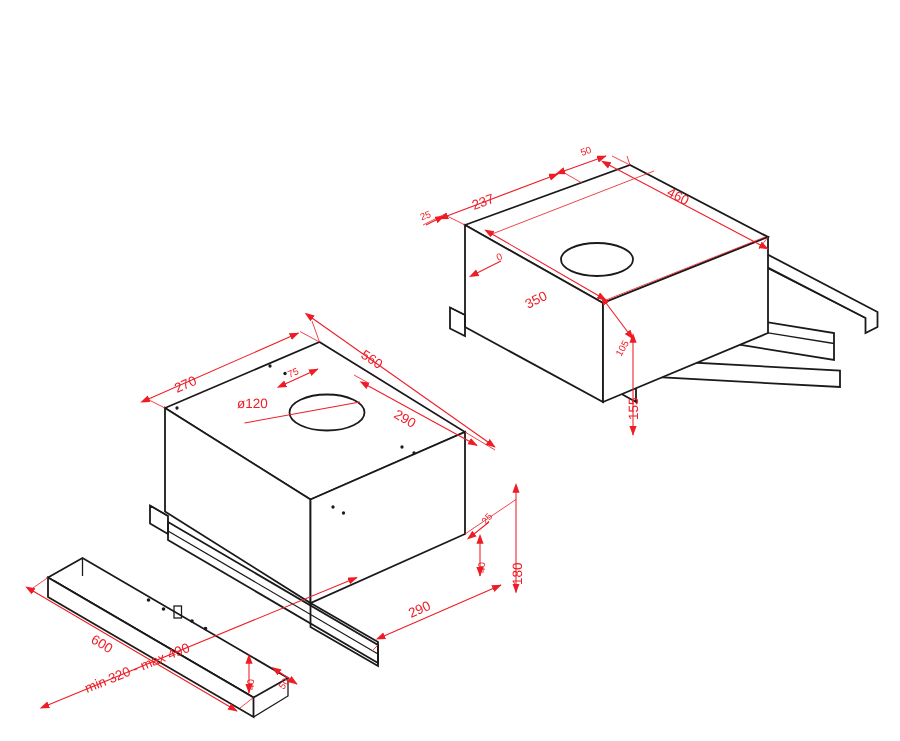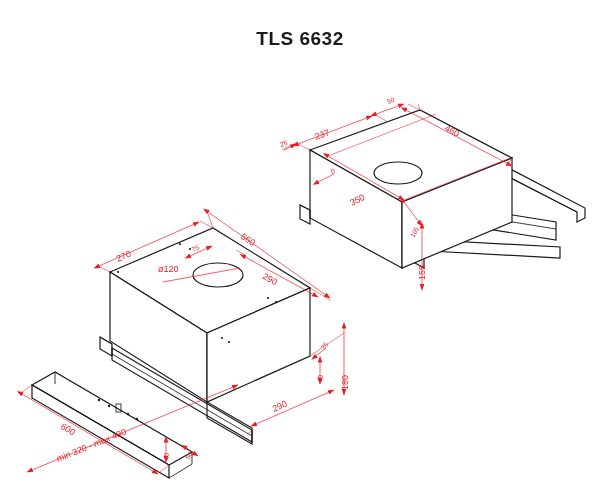--- a/index.html
+++ b/index.html
@@ -84,21 +84,20 @@
   .dot {
     fill: #1a1a1a;
     stroke: none;
   }
 </style>
 </head>
 <body>
 
 <div id="drawing-root">
 
-  <div id="page-title">TLS 6632</div>
 
   <svg class="cad" viewBox="0 0 600 494" xmlns="http://www.w3.org/2000/svg">
 
     <defs>
       <marker id="ar" markerWidth="7" markerHeight="7" refX="6" refY="2.4" orient="auto" markerUnits="userSpaceOnUse">
         <path d="M0,0 L6.5,2.4 L0,4.8 z" class="dim-arrow"></path>
       </marker>
       <marker id="arStart" markerWidth="7" markerHeight="7" refX="0.5" refY="2.4" orient="auto-start-reverse" markerUnits="userSpaceOnUse">
         <path d="M0,0 L6.5,2.4 L0,4.8 z" class="dim-arrow"></path>
       </marker>

